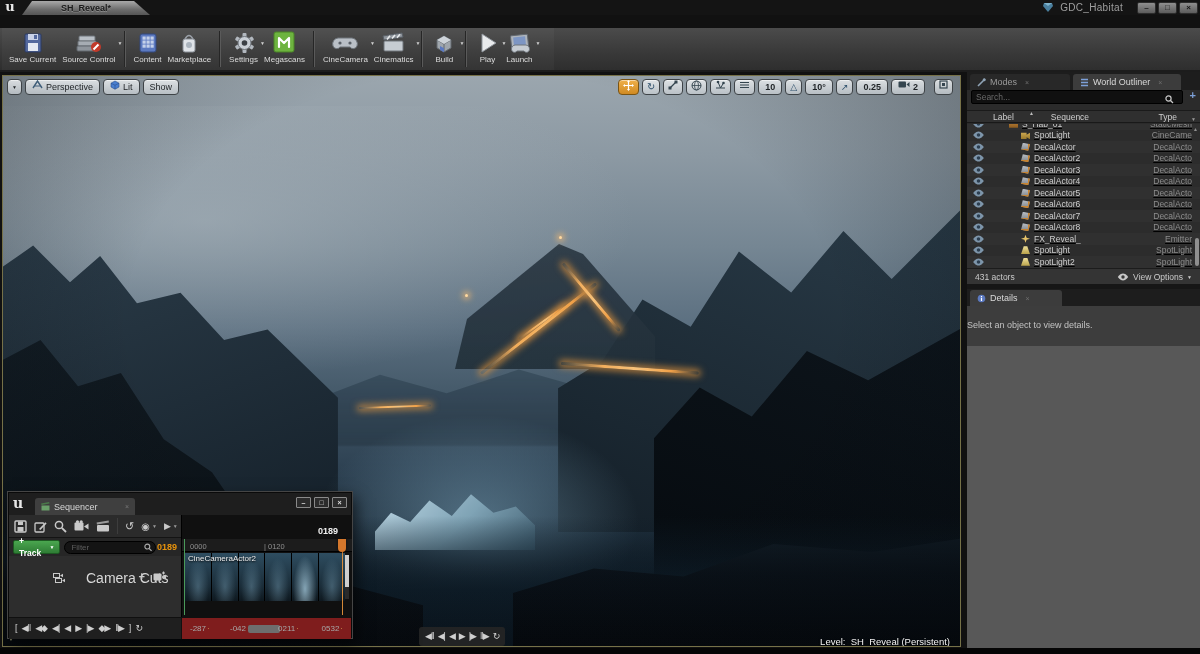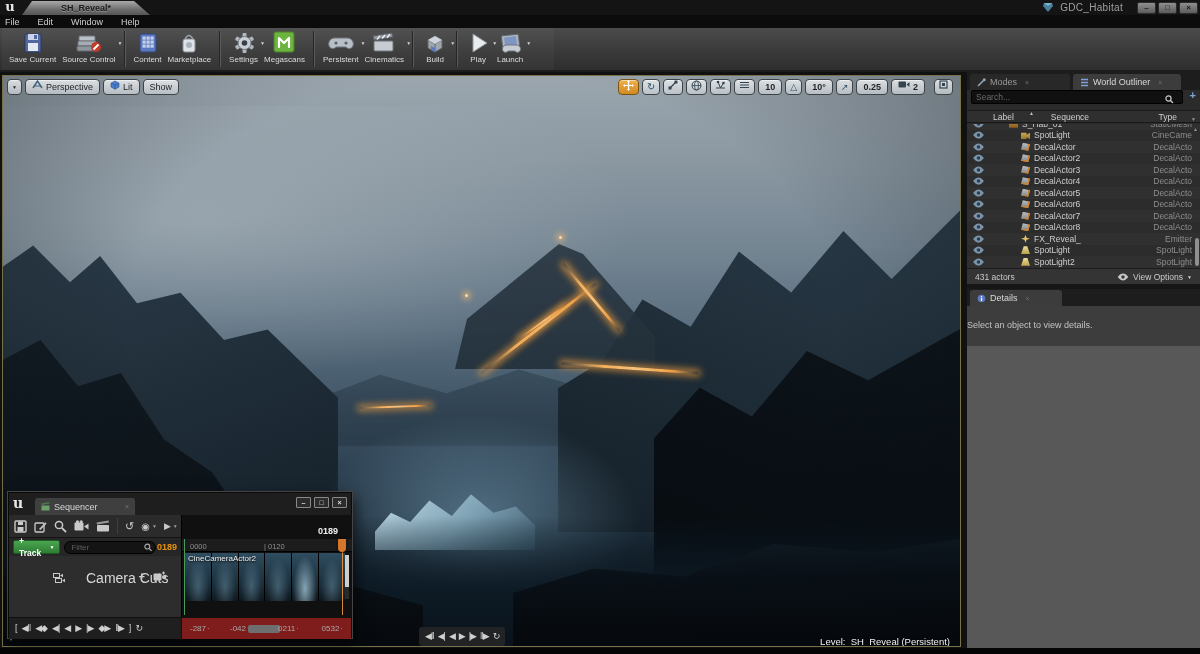--- a/index.html
+++ b/index.html
@@ -126,21 +126,21 @@
   .search-mag { position:absolute; right:26px; top:5px; }
   .outliner-plus { color:#7da0d8; font-size:11px; font-weight:bold; line-height:10px; }
   .col-row { position:absolute; left:0; top:38px; width:100%; height:13px; background:#2f2f2f;
              border-top:1px solid #1a1a1a; border-bottom:1px solid #191919;
              display:flex; align-items:center; font-size:8.5px; color:#cfcfcf; }
   .col-label { width:92px; padding-left:26px; }
   .col-sort { color:#bdbdbd; font-size:5px; margin-left:-30px; margin-top:-7px; }
   .col-seq { width:72px; text-align:center; }
   .col-type { flex:1; text-align:right; padding-right:14px; }
   .col-drop { color:#9a9a9a; font-size:5px; margin-right:4px; margin-top:4px; }
-  .rows-clip { position:absolute; left:0; top:52px; width:100%; height:144px; overflow:hidden; background:#2d2d2d; }
+  .rows-clip { position:absolute; left:0; top:52px; width:100%; height:144px; overflow:hidden; background:#2d2d2d;text-decoration:underline; }
   .rows-inner { margin-top:-6px; }
   .o-row { height:11.5px; display:flex; align-items:center; font-size:8.5px; }
   .o-row:nth-child(odd) { background:#303030; }
   .o-row:nth-child(even) { background:#2c2c2c; }
   .o-eye { width:22px; display:flex; justify-content:center; }
   .o-icon { width:9px; height:8px; margin-left:32px; margin-right:4px; flex:none; }
   .o-row:first-child .o-icon { margin-left:20px; }
   .o-label { color:#cfcfcf; white-space:nowrap; overflow:hidden; max-width:86px; }
   .o-type { margin-left:auto; color:#8d8d8d; padding-right:8px; white-space:nowrap; }
   .ri-static-mesh { background:linear-gradient(#c88a3a,#8a5a20); clip-path:polygon(50% 0,100% 28%,100% 100%,0 100%,0 28%); }
@@ -244,26 +244,20 @@
       </svg>
       <span class="proj-title">GDC_Habitat</span>
       <span class="winbtns">
         <span class="winbtn">–</span>
         <span class="winbtn">□</span>
         <span class="winbtn">×</span>
       </span>
     </div>
   </div>
 
-  <div class="menubar">
-    <span class="menu-item">File</span>
-    <span class="menu-item">Edit</span>
-    <span class="menu-item">Window</span>
-    <span class="menu-item">Help</span>
-  </div>
 
   <div class="toolbar">
     <div class="toolgroup">
       <div class="tbtn">
         <span class="ticon">
           <svg width="26" height="24" viewBox="0 0 26 24">
               <rect x="5" y="3" width="16" height="18" rx="1" fill="#54699e" stroke="#2b3a63"></rect>
               <rect x="8" y="3" width="10" height="6" fill="#c9d2e8"></rect>
               <rect x="8" y="12" width="10" height="8" fill="#e4e9f2"></rect>
               <rect x="14" y="4" width="3" height="4" fill="#54699e"></rect>
@@ -341,21 +335,21 @@
       </div>
       <div class="tsep"></div>
       <div class="tbtn">
         <span class="ticon">
           <svg width="28" height="24" viewBox="0 0 28 24">
               <path d="M7 7 h14 a6 6 0 0 1 5 8 a4 4 0 0 1 -7 1 h-10 a4 4 0 0 1 -7 -1 a6 6 0 0 1 5 -8z" fill="#b9bfc6" stroke="#6e747b"></path>
               <circle cx="9" cy="12" r="1.6" fill="#5a6068"></circle>
               <circle cx="19" cy="12" r="1.6" fill="#5a6068"></circle>
             </svg>
         </span>
-        <span class="tlabel">Persistent</span>
+        <span class="tlabel">CineCamera</span>
         <span class="tdrop">▼</span>
       </div>
       <div class="tbtn">
         <span class="ticon">
           <svg width="28" height="24" viewBox="0 0 28 24">
               <rect x="4" y="10" width="19" height="10" rx="1" fill="#c6ccd2" stroke="#70767d"></rect>
               <path d="M4 9 l19 -3 -1 -4 -19 3z" fill="#8f959c" stroke="#595f66"></path>
               <path d="M7 8.4 l3 -3.6 M12 7.6 l3 -3.6 M17 6.8 l3 -3.6" stroke="#e8eaec" stroke-width="1.6"></path>
             </svg>
         </span>

